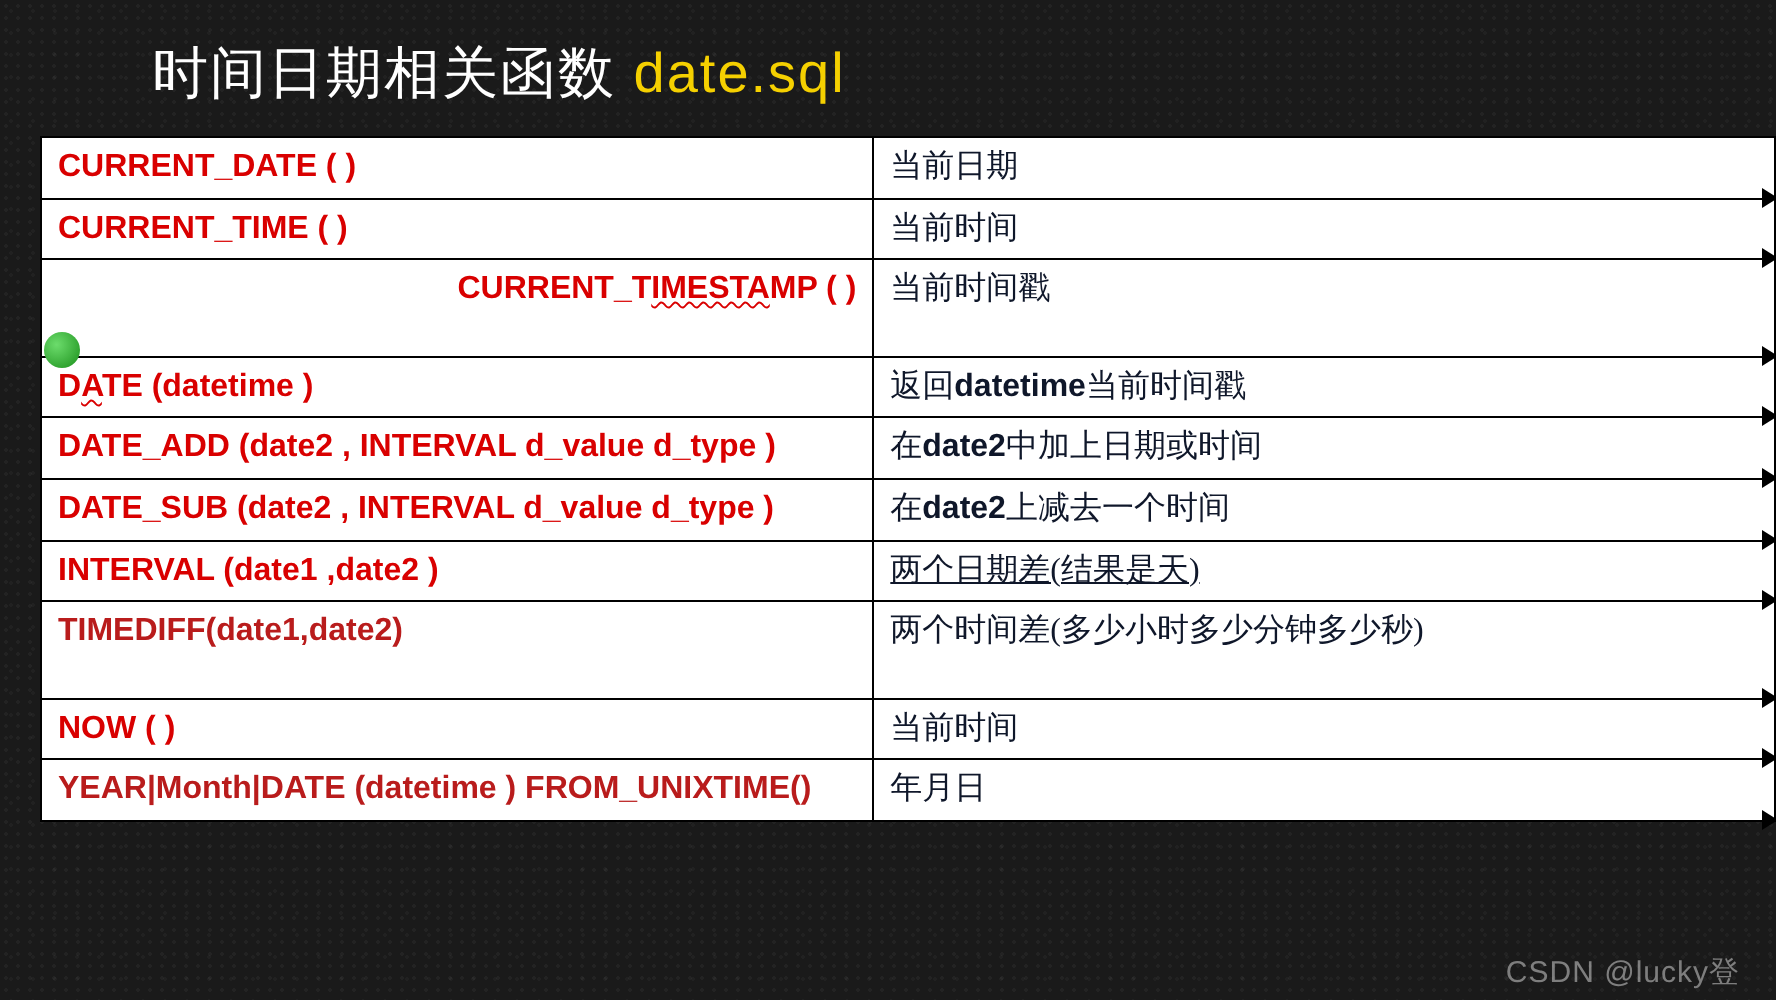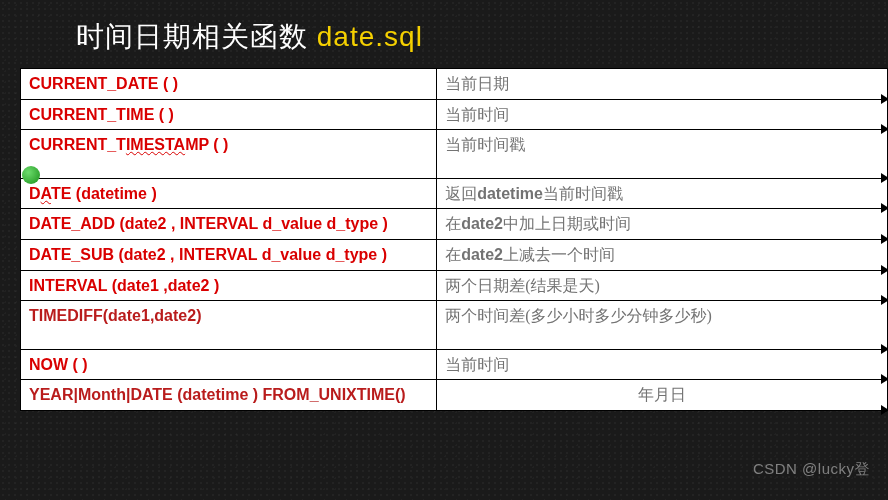--- a/index.html
+++ b/index.html
@@ -47,21 +47,21 @@
   }
   td.fn {
     width: 48%;
     color: #d90000;
     font-weight: 700;
     font-family: Arial, sans-serif;
   }
   td.fn.black { color: #b91c1c; }
   td.desc {
     width: 52%;
-    color: #737373;
+    color: #0f172a;
     font-family: "SimSun", "Microsoft YaHei", serif;
   }
   td.desc b { font-family: Arial, sans-serif; font-weight: 700; }
   .wavy {
     text-decoration: underline wavy #d90000;
     text-decoration-thickness: 1px;
   }
   .dot {
     position: absolute;
     left: 22px;
@@ -90,21 +90,21 @@
     background: #fff;
     border: 1px solid #888;
     font-size: 10px;
     text-align: center;
     line-height: 16px;
     color: #444;
   }
   .watermark {
     position: absolute;
     right: 18px;
-    bottom: 21px;
+    bottom: 4px;
     color: rgba(210,210,210,0.55);
     font-size: 15px;
     font-family: Arial, "Microsoft YaHei", sans-serif;
     letter-spacing: 0.5px;
   }
 </style>
 </head>
 <body>
 
 <div class="slide">
@@ -121,48 +121,48 @@
     <tbody id="tbody">
         <tr>
           <td class="fn">CURRENT_DATE (   )</td>
           <td class="desc" style="position: relative;">当前日期<span class="arrow" style="bottom: -5px;"></span></td>
         </tr>
         <tr>
           <td class="fn">CURRENT_TIME (   )</td>
           <td class="desc" style="position: relative;">当前时间<span class="arrow" style="bottom: -5px;"></span></td>
         </tr>
         <tr>
-          <td class="fn" style="padding-bottom: 22px;"><span>CURRENT_T</span><span class="wavy">IMESTA</span><span>MP (  )</span></td>
+          <td class="fn" style="padding-bottom: 22px; text-align: right;"><span>CURRENT_T</span><span class="wavy">IMESTA</span><span>MP (  )</span></td>
           <td class="desc" style="position: relative;">当前时间戳<span class="arrow" style="bottom: -5px;"></span></td>
         </tr>
         <tr>
           <td class="fn"><span>D</span><span class="wavy">A</span><span>TE (datetime )</span></td>
           <td class="desc" style="position: relative;"><span>返回</span><b>datetime</b><span>当前时间戳</span><span class="arrow" style="bottom: -5px;"></span></td>
         </tr>
         <tr>
           <td class="fn">DATE_ADD (date2 , INTERVAL d_value d_type )</td>
           <td class="desc" style="position: relative;"><span>在</span><b>date2</b><span>中加上日期或时间</span><span class="arrow" style="bottom: -5px;"></span></td>
         </tr>
         <tr>
           <td class="fn">DATE_SUB (date2 , INTERVAL d_value d_type )</td>
           <td class="desc" style="position: relative;"><span>在</span><b>date2</b><span>上减去一个时间</span><span class="arrow" style="bottom: -5px;"></span></td>
         </tr>
         <tr>
           <td class="fn">INTERVAL (date1 ,date2 )</td>
-          <td class="desc" style="position: relative;">两个日期差(结果是天)<span class="arrow" style="bottom: -5px;"></span></td>
+          <td class="desc" style="position: relative; text-decoration: underline;">两个日期差(结果是天)<span class="arrow" style="bottom: -5px;"></span></td>
         </tr>
         <tr>
           <td class="fn black" style="padding-bottom: 22px;">TIMEDIFF(date1,date2)</td>
           <td class="desc" style="position: relative;">两个时间差(多少小时多少分钟多少秒)<span class="arrow" style="bottom: -5px;"></span></td>
         </tr>
         <tr>
           <td class="fn">NOW (   )</td>
           <td class="desc" style="position: relative;">当前时间<span class="arrow" style="bottom: -5px;"></span></td>
         </tr>
         <tr>
           <td class="fn black">YEAR|Month|DATE (datetime ) FROM_UNIXTIME()</td>
-          <td class="desc" style="position: relative; text-align: center;">年月日<span class="arrow" style="bottom: -5px;"></span></td>
+          <td class="desc" style="position: relative;">年月日<span class="arrow" style="bottom: -5px;"></span></td>
         </tr>
       </tbody>
   </table>
 </div>
 
 <div class="watermark">CSDN @lucky登</div>
 
 </body></html>

